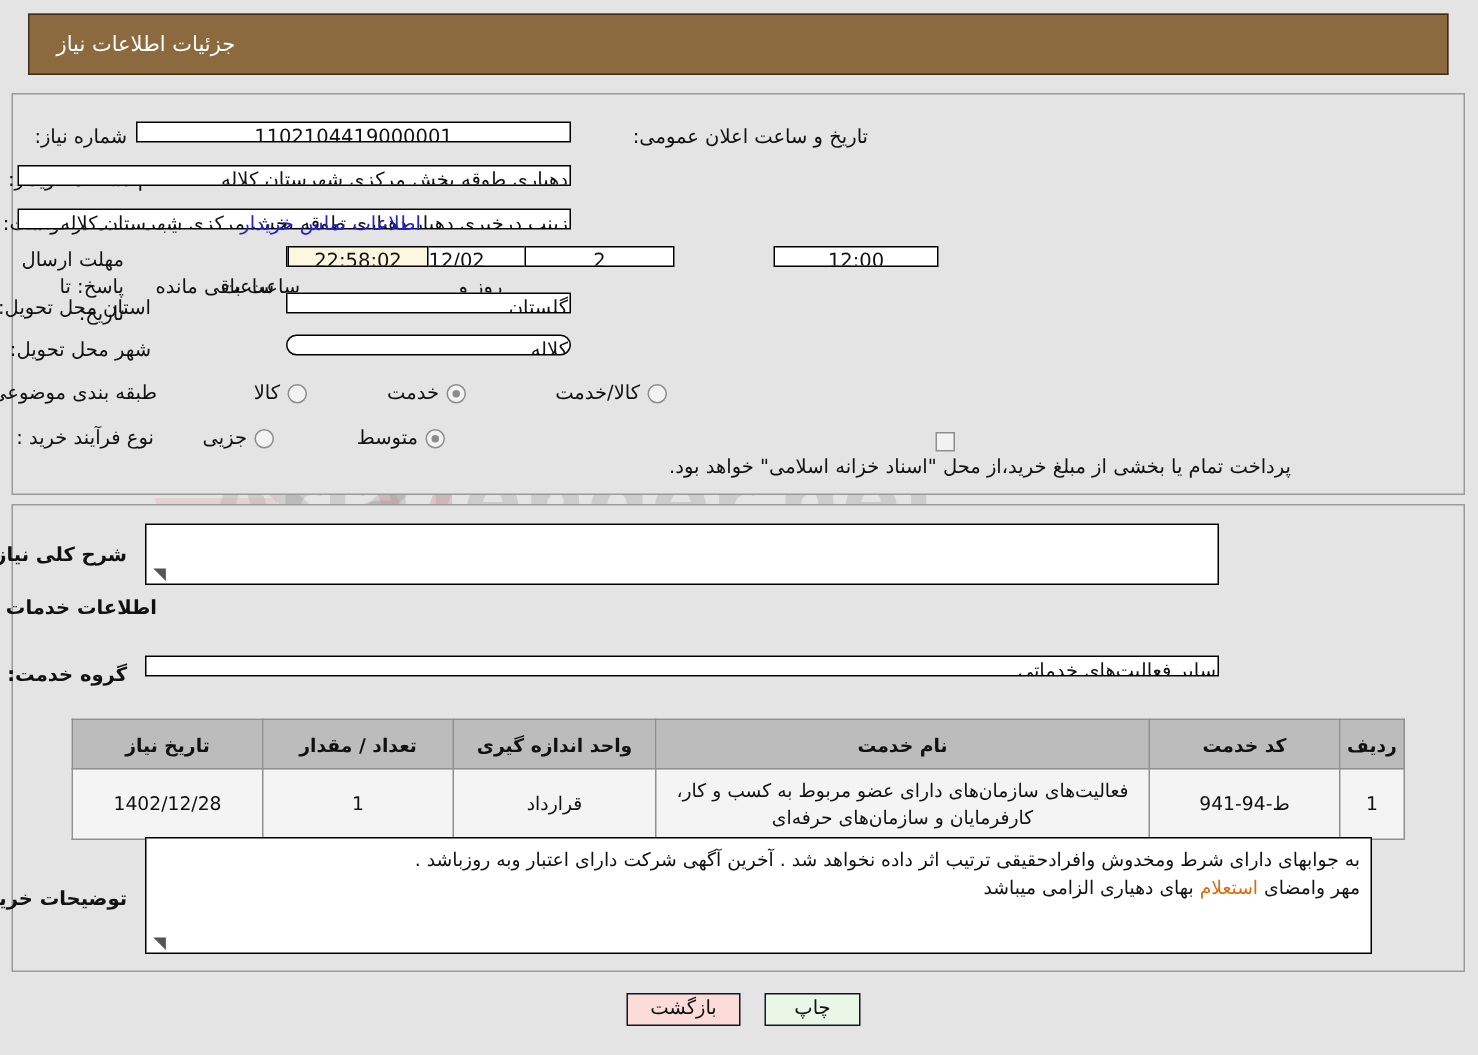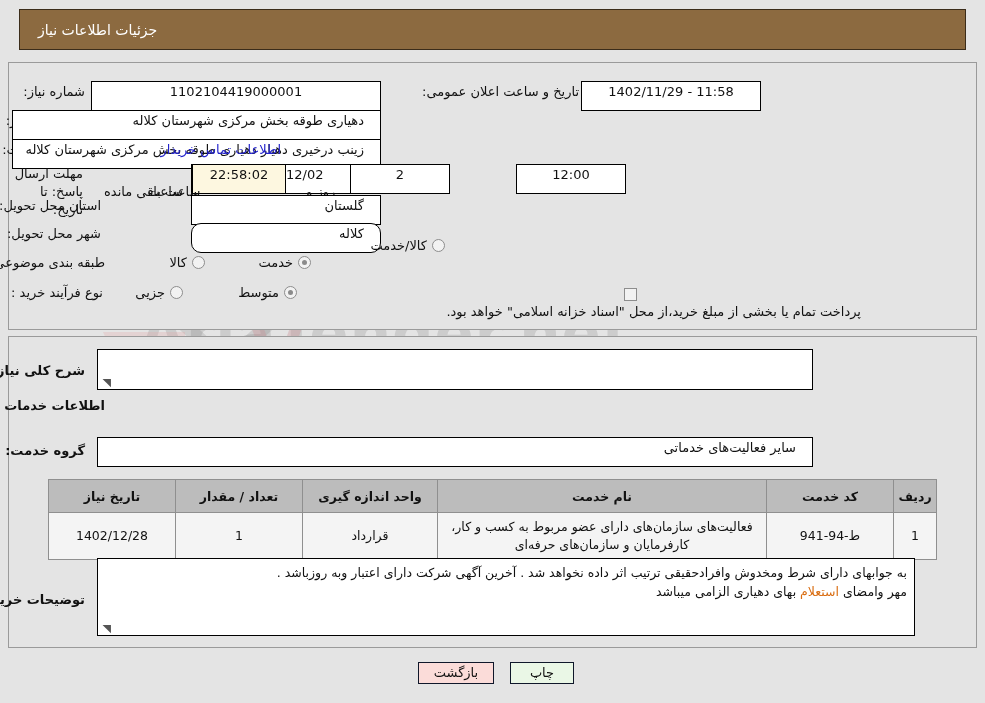--- a/index.html
+++ b/index.html
@@ -115,23 +115,23 @@
     z-index: 12;
   }
   .lbl.bold { font-weight: bold; }
   .fld {
     position: absolute;
     background: #ffffff;
     border: 1px solid #000000;
     box-sizing: border-box;
     font-size: 13px;
     color: #111;
-    padding: 1px 16px;
+    padding: 1px 1px;
     line-height: 18px;
-    height: 30px;
+    height: 14px;
     white-space: nowrap;
     overflow: hidden;
     text-align: center;
     z-index: 12;
     font-family: "DejaVu Sans", "Liberation Sans", sans-serif;
   }
   .fld.rtl-text { text-align: right; direction: rtl; }
   .fld.cream { background: #fdf7e0; }
   .link {
     position: absolute;
@@ -286,21 +286,20 @@
     <span>جزئیات اطلاعات نیاز</span>
   </div>
 
   <div class="panel" id="panel-top"></div>
 
   <div class="lbl" style="right:900px; top:84px; width:68px;">شماره نیاز:</div>
   <div class="fld" style="right:604px; top:81px; width:290px;">1102104419000001</div>
 
   <div class="lbl" style="right:406px; top:84px;">تاریخ و ساعت اعلان عمومی:</div>
 
-  <div class="fld" style="left:581px; top:81px; width:180px;">11:58 - 1402/11/29</div>
 
   <div class="lbl" style="right:877px; top:113px;">نام دستگاه خریدار:</div>
   <div class="fld rtl-text" style="right:604px; top:110px; width:369px;">دهیاری طوقه بخش مرکزی شهرستان کلاله</div>
 
   <div class="lbl" style="right:863px; top:142px;">ایجاد کننده درخواست:</div>
   <div class="fld rtl-text" style="right:604px; top:139px; width:369px;">زینب درخیری دهیار دهیاری طوقه بخش مرکزی شهرستان کلاله</div>
   <div class="link" style="right:704px; top:142px;">اطلاعات تماس خریدار</div>
 
   <div class="lbl" style="right:902px; top:165px; width:72px; white-space:normal; line-height:18px;">مهلت ارسال پاسخ: تا تاریخ:</div>
   <div class="fld" style="right:604px; top:164px; width:190px;">1402/12/02</div>
@@ -322,21 +321,21 @@
   <div class="lbl" style="right:880px; top:255px;">طبقه بندی موضوعی:</div>
 
   <div class="radio-wrap" style="right:780px; top:255px;">
     <span class="radio"></span>
     <span>کالا</span>
   </div>
   <div class="radio-wrap" style="right:674px; top:255px;">
     <span class="radio on"></span>
     <span>خدمت</span>
   </div>
-  <div class="radio-wrap" style="right:540px; top:238px;margin-left:30px;">
+  <div class="radio-wrap" style="right:540px; top:255px;margin-left:30px;">
     <span class="radio"></span>
     <span>کالا/خدمت</span>
   </div>
 
   <div class="lbl" style="right:882px; top:285px;">نوع فرآیند خرید :</div>
 
   <div class="radio-wrap" style="right:802px; top:285px;">
     <span class="radio"></span>
     <span>جزیی</span>
   </div>

